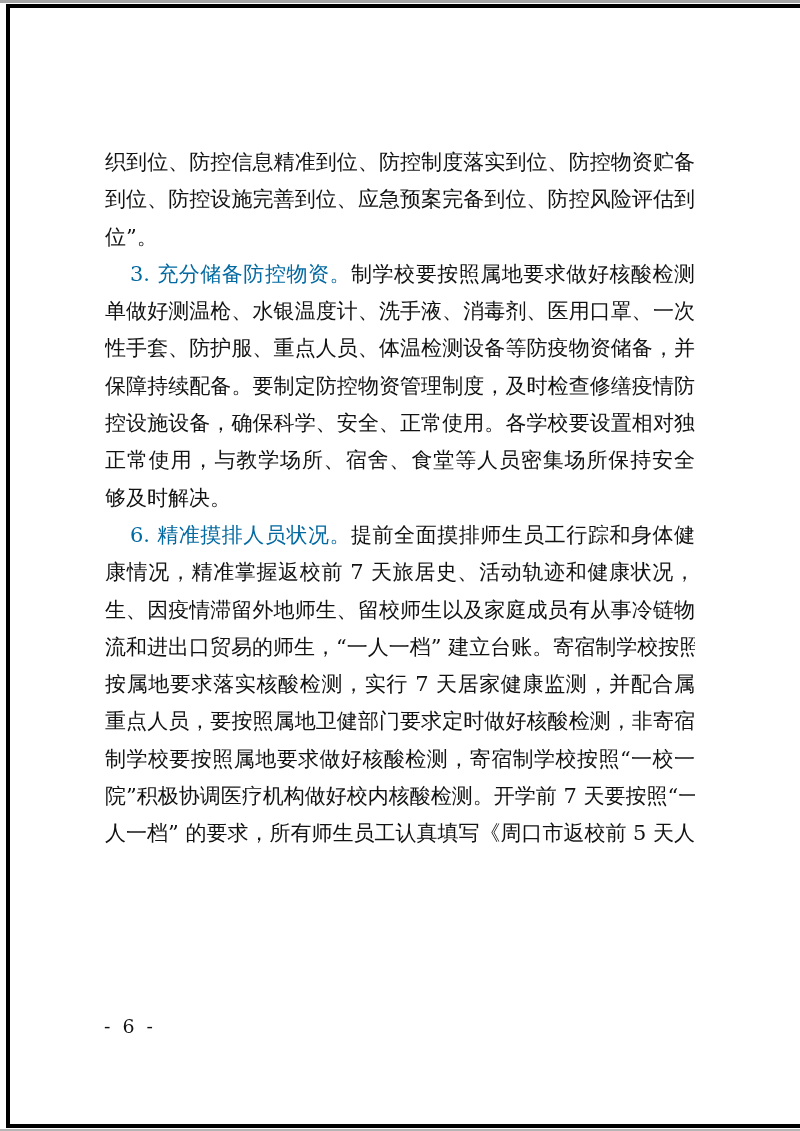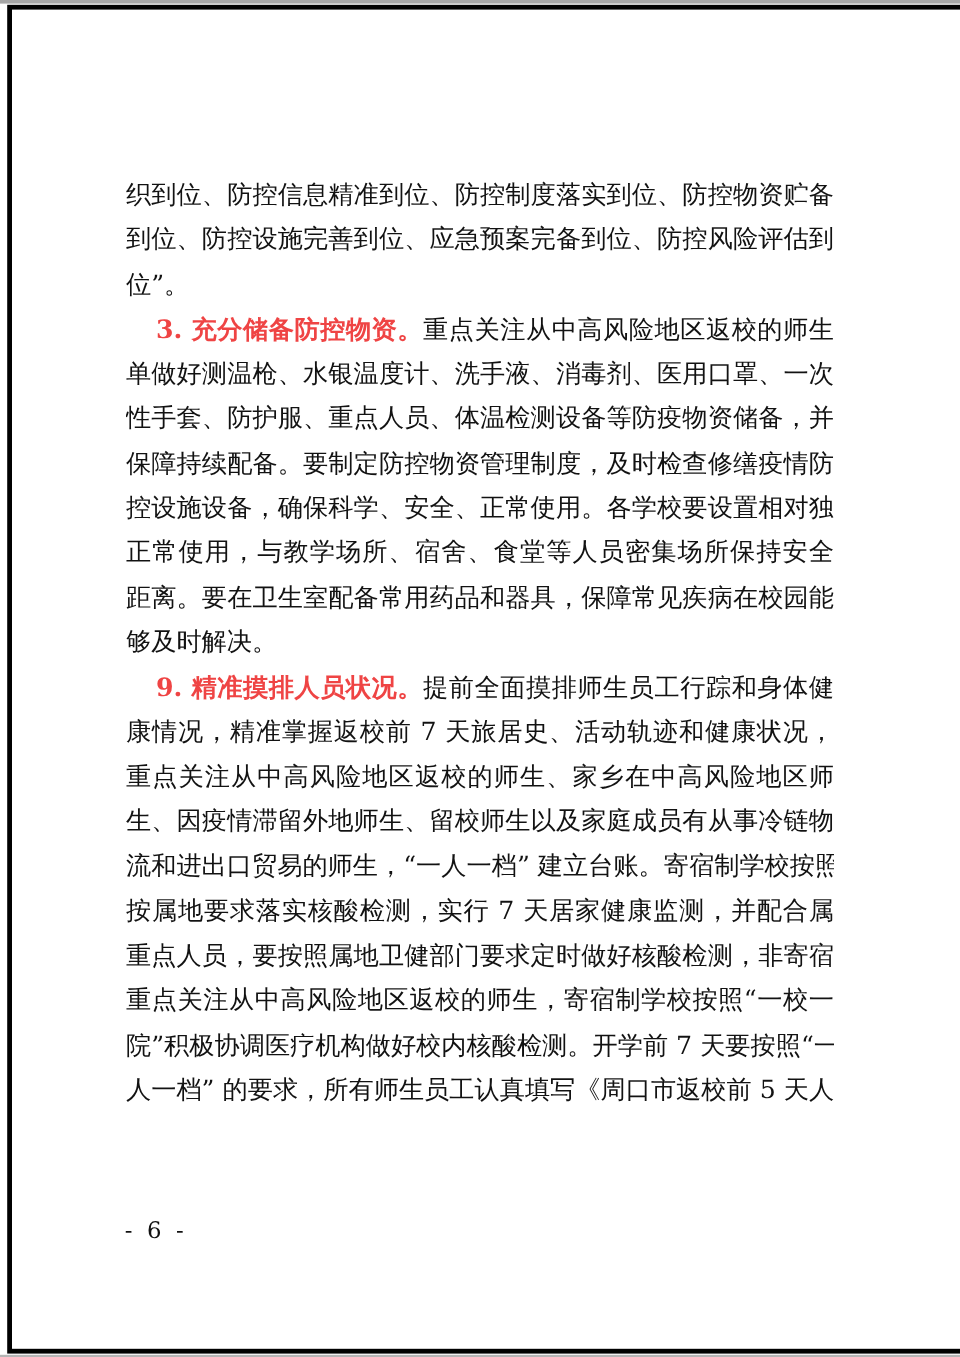--- a/index.html
+++ b/index.html
@@ -13,53 +13,51 @@
   .edge-right{position:absolute;right:0;top:0;width:2px;height:1131px;background:#a6a6a6;}
   .frame{position:absolute;left:6px;top:4px;right:3px;bottom:3px;border:4px solid #000;}
   .textblock{position:absolute;left:105px;top:144px;width:590px;}
   .ln{
     height:37.3px;line-height:37.3px;font-size:21px;color:#121212;
     text-align:justify;text-align-last:justify;overflow:hidden;
     white-space:nowrap;
   }
   .ln.end{text-align-last:left;}
   .ln.ind{padding-left:25px;}
-  .bh{font-weight:bold;color:#ef4444;}
+  .bh{font-weight:normal;color:#0369a1;}
   .pagenum{
     position:absolute;left:104px;top:1015px;
     font-size:19px;letter-spacing:3px;color:#111;
   }
 </style>
 </head>
 <body>
 
 <div class="screen">
   <div class="edge-top"></div>
   <div class="edge-bottom"></div>
   <div class="edge-right"></div>
   <div class="frame"></div>
 
   <div class="textblock">
     <div class="ln"><span>织到位、防控信息精准到位、防控制度落实到位、防控物资贮备</span></div>
     <div class="ln"><span>到位、防控设施完善到位、应急预案完备到位、防控风险评估到</span></div>
     <div class="ln end"><span>位”。</span></div>
-    <div class="ln ind"><span class="bh">3. 充分储备防控物资。</span><span>重点关注从中高风险地区返校的师生</span></div>
+    <div class="ln ind"><span class="bh">3. 充分储备防控物资。</span><span>制学校要按照属地要求做好核酸检测</span></div>
     <div class="ln"><span>单做好测温枪、水银温度计、洗手液、消毒剂、医用口罩、一次</span></div>
     <div class="ln"><span>性手套、防护服、重点人员、体温检测设备等防疫物资储备，并</span></div>
     <div class="ln"><span>保障持续配备。要制定防控物资管理制度，及时检查修缮疫情防</span></div>
     <div class="ln"><span>控设施设备，确保科学、安全、正常使用。各学校要设置相对独</span></div>
     <div class="ln"><span>正常使用，与教学场所、宿舍、食堂等人员密集场所保持安全</span></div>
-    <div class="ln"><span>距离。要在卫生室配备常用药品和器具，保障常见疾病在校园能</span></div>
     <div class="ln end"><span>够及时解决。</span></div>
-    <div class="ln ind"><span class="bh">9. 精准摸排人员状况。</span><span>提前全面摸排师生员工行踪和身体健</span></div>
+    <div class="ln ind"><span class="bh">6. 精准摸排人员状况。</span><span>提前全面摸排师生员工行踪和身体健</span></div>
     <div class="ln"><span>康情况，精准掌握返校前 7 天旅居史、活动轨迹和健康状况，</span></div>
-    <div class="ln"><span>重点关注从中高风险地区返校的师生、家乡在中高风险地区师</span></div>
     <div class="ln"><span>生、因疫情滞留外地师生、留校师生以及家庭成员有从事冷链物</span></div>
     <div class="ln"><span>流和进出口贸易的师生，“一人一档” 建立台账。寄宿制学校按照</span></div>
     <div class="ln"><span>按属地要求落实核酸检测，实行 7 天居家健康监测，并配合属</span></div>
     <div class="ln"><span>重点人员，要按照属地卫健部门要求定时做好核酸检测，非寄宿</span></div>
-    <div class="ln"><span>重点关注从中高风险地区返校的师生，寄宿制学校按照“一校一</span></div>
+    <div class="ln"><span>制学校要按照属地要求做好核酸检测，寄宿制学校按照“一校一</span></div>
     <div class="ln"><span>院”积极协调医疗机构做好校内核酸检测。开学前 7 天要按照“一</span></div>
     <div class="ln"><span>人一档” 的要求，所有师生员工认真填写《周口市返校前 5 天人</span></div>
   </div>
 
   <div class="pagenum">- 6 -</div>
 </div>
 
 </body></html>

